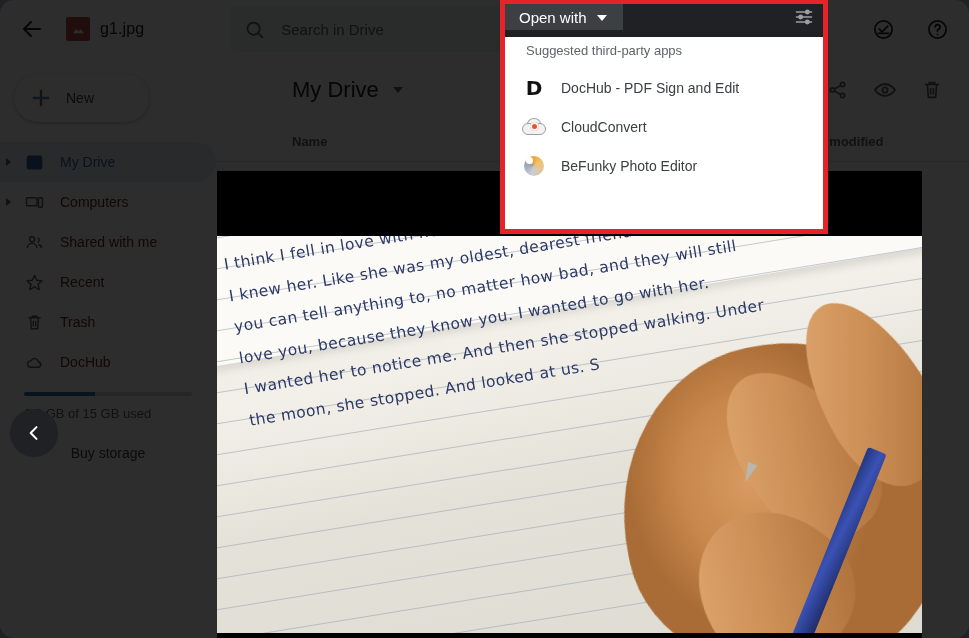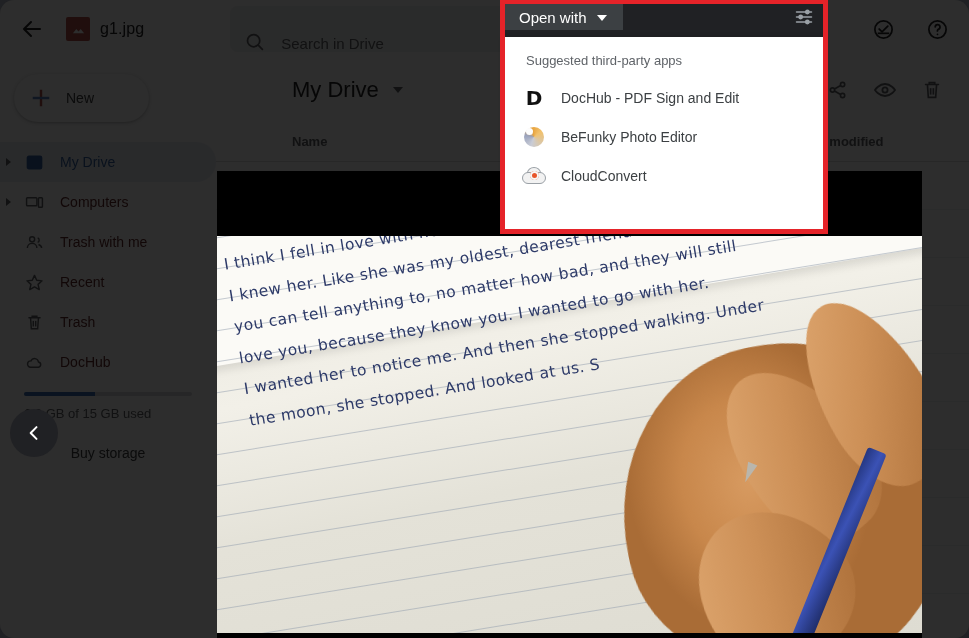--- a/index.html
+++ b/index.html
@@ -39,21 +39,21 @@
   .icon-svg { display: block; }
   .file-chip { display: flex; align-items: center; margin-left: 10px; gap: 10px; }
   .file-icon {
     width: 24px; height: 24px; border-radius: 2px;
     background: #ea4335;
     display: flex; align-items: center; justify-content: center;
   }
   .file-name { font-size: 16px; color: #202124; letter-spacing: .1px; }
 
   .search-wrap {
-    display: flex; align-items: flex-end;
+    display: flex; align-items: center;
     margin-left: 86px;
     width: 520px; height: 46px;
     background: #f1f3f4; border-radius: 8px;
     padding: 0 14px;
     gap: 16px;
   }
   .search-input-txt { font-size: 15px; color: #5f6368; flex: 1; }
   .topbar-right {
     margin-left: auto; display: flex; align-items: center; gap: 14px;
     padding-right: 12px;
@@ -273,21 +273,21 @@
   .tune-icon-holder {
     position: absolute; right: 14px; top: 8px;
   }
   .menu-card {
     position: absolute;
     left: 5px; right: 5px; top: 38px; bottom: 5px;
     background: #ffffff;
     box-shadow: 0 2px 6px rgba(0,0,0,.28);
   }
   .menu-section-label {
-    padding: 16px 0 10px 21px;
+    padding: 6px 0 10px 21px;
     font-size: 13px; color: #5f6368;
   }
   .menu-item {
     display: flex; align-items: center;
     height: 39px;
     padding-left: 16px;
     gap: 14px;
     font-size: 14px; color: #3c4043;
   }
   .menu-ico {
@@ -447,21 +447,21 @@
         </div>
 
         <div class="nav-item">
           <span class="nav-ico">
             <svg class="icon-svg" width="19" height="19" viewBox="0 0 24 24" fill="none" stroke="#5f6368" stroke-width="1.8">
               <circle cx="9" cy="8" r="3.2"></circle>
                 <path d="M3 19a6 6 0 0 1 12 0"></path>
               <path d="M16 6.2a3 3 0 0 1 0 5.6M17 14.5c2.4.8 4 2.5 4 4.5"></path>
             </svg>
           </span>
-          <span>Trash with me</span>
+          <span>Shared with me</span>
         </div>
 
 
         <div class="nav-item">
           <span class="nav-ico">
             <svg class="icon-svg" width="19" height="19" viewBox="0 0 24 24" fill="none" stroke="#5f6368" stroke-width="1.8" stroke-linejoin="round">
               <polygon points="12 3 14.8 9.2 21.5 9.9 16.5 14.4 18 21 12 17.6 6 21 7.5 14.4 2.5 9.9 9.2 9.2"></polygon>
             </svg>
           </span>
           <span>Recent</span>
@@ -641,34 +641,34 @@
 
       <div class="menu-item">
         <span class="menu-ico">
             <span class="ico-dochub">D</span>
           </span>
         <span>DocHub - PDF Sign and Edit</span>
       </div>
 
       <div class="menu-item">
         <span class="menu-ico">
-            <span class="ico-befunky"></span>
-          </span>
-        <span>BeFunky Photo Editor</span>
-      </div>
-
-      <div class="menu-item">
-        <span class="menu-ico">
           <span class="ico-cloud">
               <i class="c-bump"></i>
               <i class="c-body"></i>
               <i class="c-center"></i>
             </span>
         </span>
         <span>CloudConvert</span>
       </div>
 
+      <div class="menu-item">
+        <span class="menu-ico">
+            <span class="ico-befunky"></span>
+          </span>
+        <span>BeFunky Photo Editor</span>
+      </div>
+
     </div>
 
     <div class="redbox"></div>
   </div>
 
 </div>
 
 </body></html>

